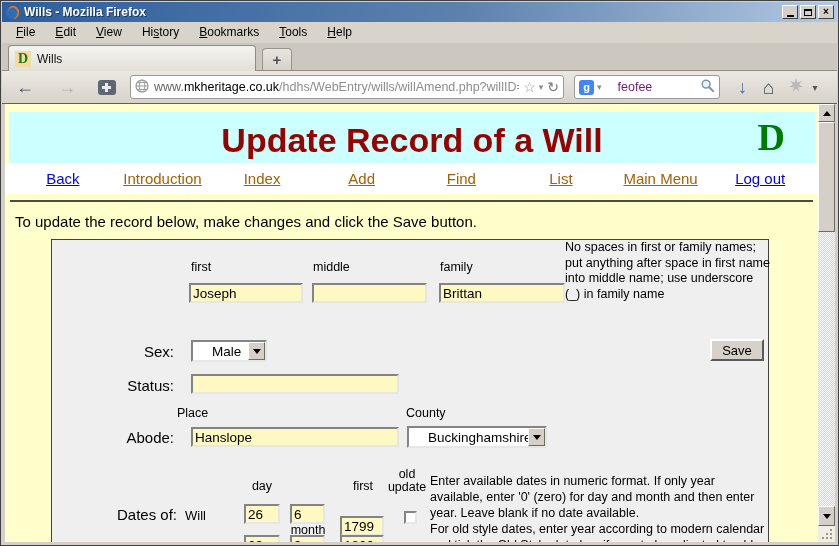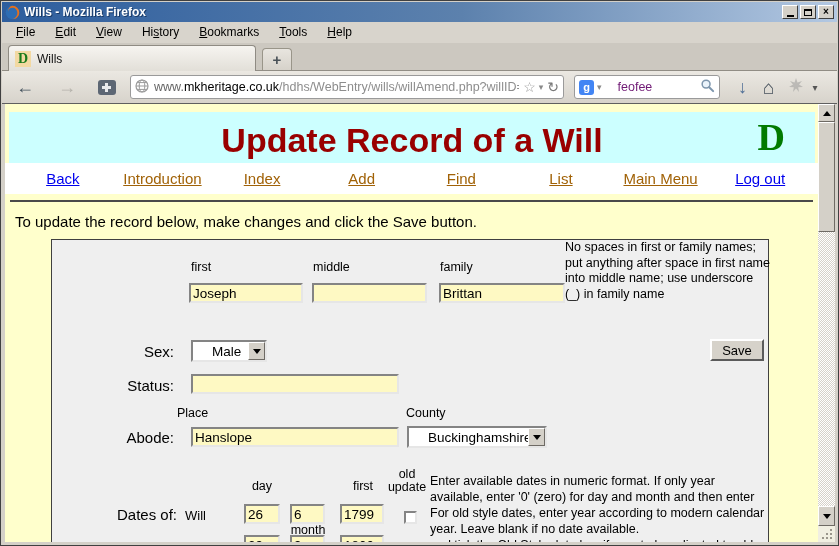--- a/index.html
+++ b/index.html
@@ -239,27 +239,27 @@
       <div class="slabel" style="left:286px;top:239px;width:50px;text-align:center;">first</div>
       <div class="slabel" style="left:330px;top:228px;width:50px;text-align:center;line-height:13px;">
         <div>old</div>
           <div>update</div>
       </div>
 
       <div class="flabel" style="left:0;top:266px;width:125px;">Dates of:</div>
       <div class="slabel" style="left:133px;top:268px;font-size:13px;">Will</div>
       <input class="ti" style="left: 192px; top: 264px; width: 36px;" value="26">
       <input class="ti" style="left: 238px; top: 264px; width: 35px;" value="6">
-      <input class="ti" style="left: 288px; top: 264px; width: 44px;" value="1799">
+      <input class="ti" style="left: 288px; top: 276px; width: 44px;" value="1799">
       <input type="checkbox" class="cb" style="left: 352px; top: 271px;">
       <div class="note" style="left:378px;top:233px;width:345px;line-height:16px;">
         <div>Enter available dates in numeric format.  If only year</div>
         <div>available, enter '0' (zero) for day and month and then enter</div>
+        <div>year.  Leave blank if no date available.</div>
         <div>For old style dates, enter year according to modern calendar</div>
-        <div>year.  Leave blank if no date available.</div>
         <div>and tick the Old Style date box if year to be adjusted to old</div>
       </div>
 
       <div class="slabel" style="left:133px;top:299px;font-size:13px;">Probate</div>
       <input class="ti" style="left: 192px; top: 295px; width: 36px;" value="29">
       <input class="ti" style="left: 238px; top: 295px; width: 35px;" value="9">
       <input class="ti" style="left: 288px; top: 295px; width: 44px;" value="1800">
 
     </div>
   </div>

